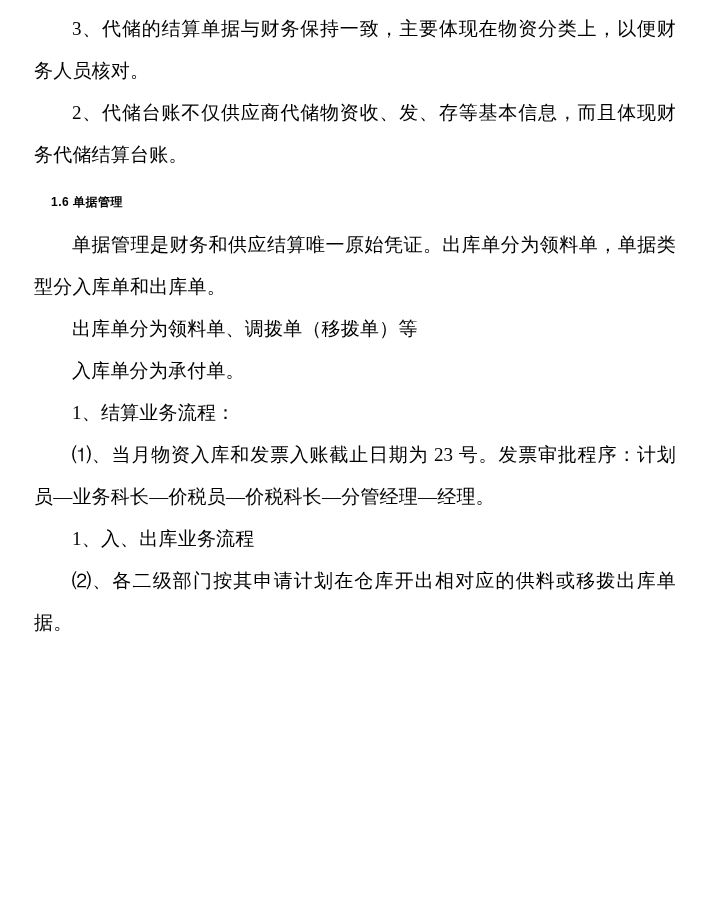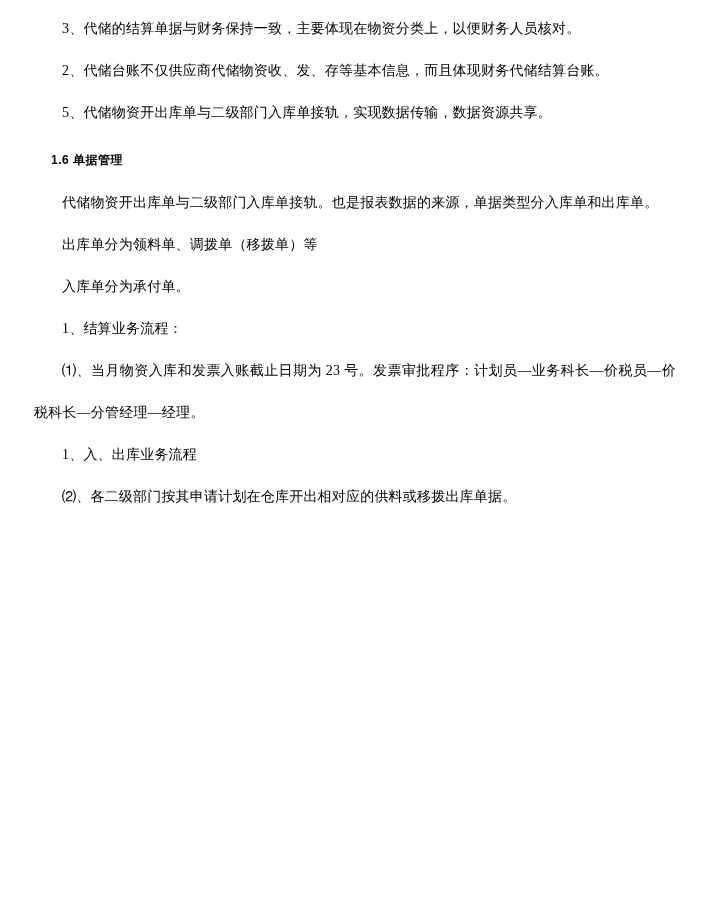--- a/index.html
+++ b/index.html
@@ -15,21 +15,21 @@
     overflow: hidden;
   }
   .page {
     width: 710px;
     height: 919px;
     box-sizing: border-box;
     padding: 8px 34px 0 34px;
     position: relative;
   }
   .para {
-    font-size: 14px;
+    font-size: 19px;
     line-height: 42px;
     text-align: justify;
     text-justify: inter-ideograph;
     text-indent: 2em;
     margin: 0;
     letter-spacing: 0.2px;
   }
   .heading {
     font-family: "Liberation Sans", "DejaVu Sans", sans-serif;
     font-size: 12px;
@@ -40,23 +40,22 @@
     letter-spacing: 0.5px;
   }
 </style>
 </head>
 <body>
 
 <div class="page">
   <div id="doc-body">
       <p class="para">3、代储的结算单据与财务保持一致，主要体现在物资分类上，以便财务人员核对。</p>
       <p class="para">2、代储台账不仅供应商代储物资收、发、存等基本信息，而且体现财务代储结算台账。</p>
-      <p class="para">5、代储物资开出库单与二级部门入库单接轨，实现数据传输，数据资源共享。</p>
       <h2 class="heading">1.6 单据管理</h2>
-      <p class="para">代储物资开出库单与二级部门入库单接轨。也是报表数据的来源，单据类型分入库单和出库单。</p>
+      <p class="para">单据管理是财务和供应结算唯一原始凭证。出库单分为领料单，单据类型分入库单和出库单。</p>
       <p class="para">出库单分为领料单、调拨单（移拨单）等</p>
       <p class="para">入库单分为承付单。</p>
       <p class="para">1、结算业务流程：</p>
       <p class="para">⑴、当月物资入库和发票入账截止日期为 23 号。发票审批程序：计划员—业务科长—价税员—价税科长—分管经理—经理。</p>
       <p class="para">1、入、出库业务流程</p>
       <p class="para">⑵、各二级部门按其申请计划在仓库开出相对应的供料或移拨出库单据。</p>
     </div>
 </div>
 
 </body></html>

